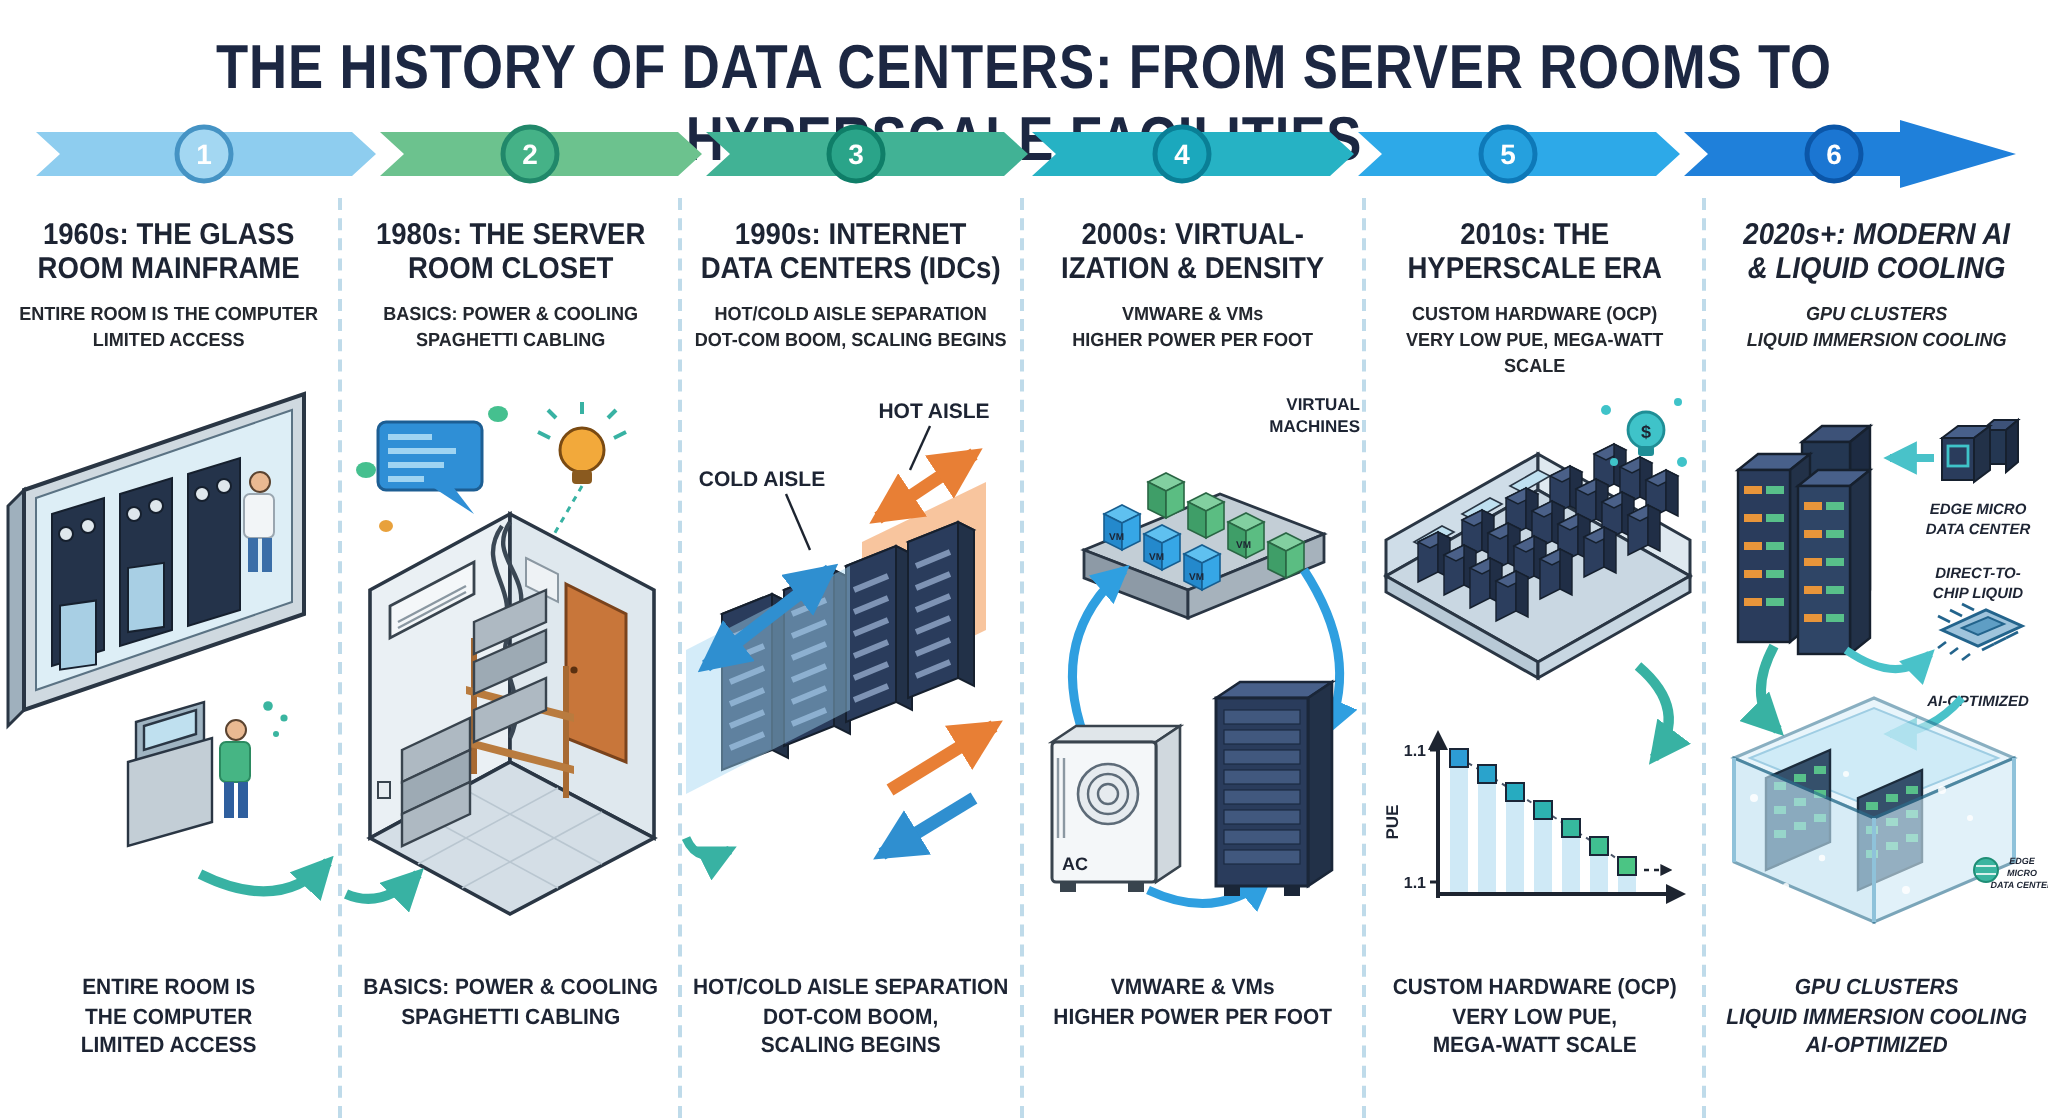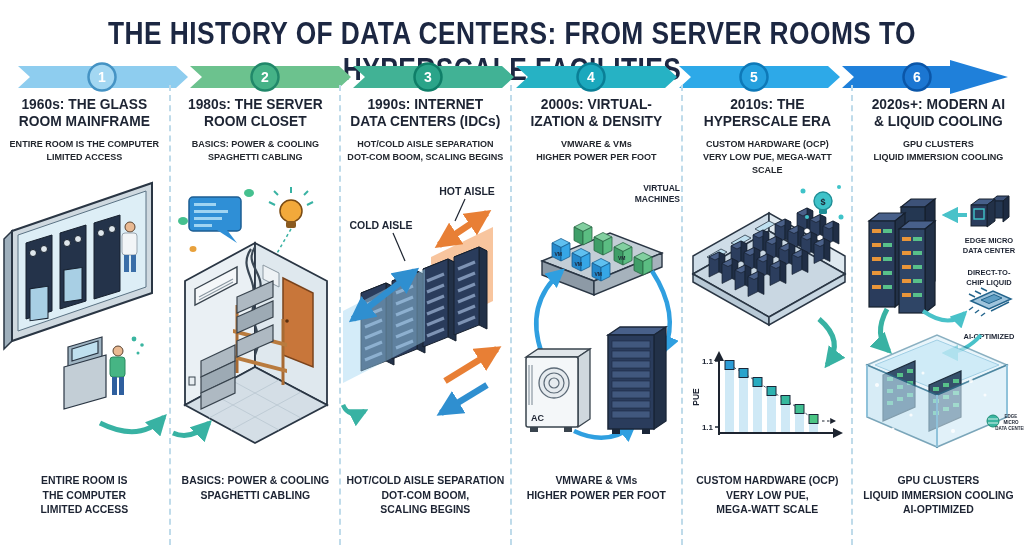--- a/index.html
+++ b/index.html
@@ -1,24 +1,24 @@
 <!DOCTYPE html>
 <html><head>
 <meta charset="utf-8">
 <style>
   html,body{margin:0;padding:0;background:#ffffff;}
   .page{position:relative;width:1024px;height:559px;overflow:hidden;background:#ffffff;
         font-family:"Liberation Sans",sans-serif;}
   .main-title{position:absolute;top:16px;left:0;width:1024px;text-align:center;
         font-size:31px;font-weight:bold;color:#1c2742;transform:scaleX(0.85);letter-spacing:0.5px;}
   .timeline-svg{position:absolute;top:56px;left:0;}
-  .columns{position:absolute;top:85px;left:0;width:1024px;height:460px;
+  .columns{position:absolute;top:99px;left:0;width:1024px;height:460px;
         display:grid;grid-template-columns:repeat(6,1fr);}
   .era{position:relative;box-sizing:border-box;border-right:2px dashed #bfdbea;}
-  .era:last-child{border-right:none;}
+  .era:last-child{border-right:none;font-style:italic;}
   .era-title{margin:10px 2px 0 2px;text-align:center;font-weight:bold;font-size:15px;
         line-height:1.15;color:#1d2433;white-space:pre-line;transform:scaleX(0.92);}
   .era-sub{margin:7px 2px 0 2px;text-align:center;font-weight:bold;font-size:9.5px;
         line-height:1.4;color:#23272e;white-space:pre-line;transform:scaleX(0.95);}
   .era-art{position:absolute;top:84px;left:0;right:0;height:300px;}
   .era-art svg{display:block;margin:0 auto;}
   .era-caption{position:absolute;top:388px;left:0;right:0;text-align:center;font-weight:bold;
         font-size:11px;line-height:1.32;color:#1d2433;white-space:pre-line;transform:scaleX(0.95);}
   .era-art text{font-family:"Liberation Sans",sans-serif;font-weight:bold;fill:#1d2433;}
   .timeline-svg text{font-family:"Liberation Sans",sans-serif;font-weight:bold;fill:#ffffff;}

